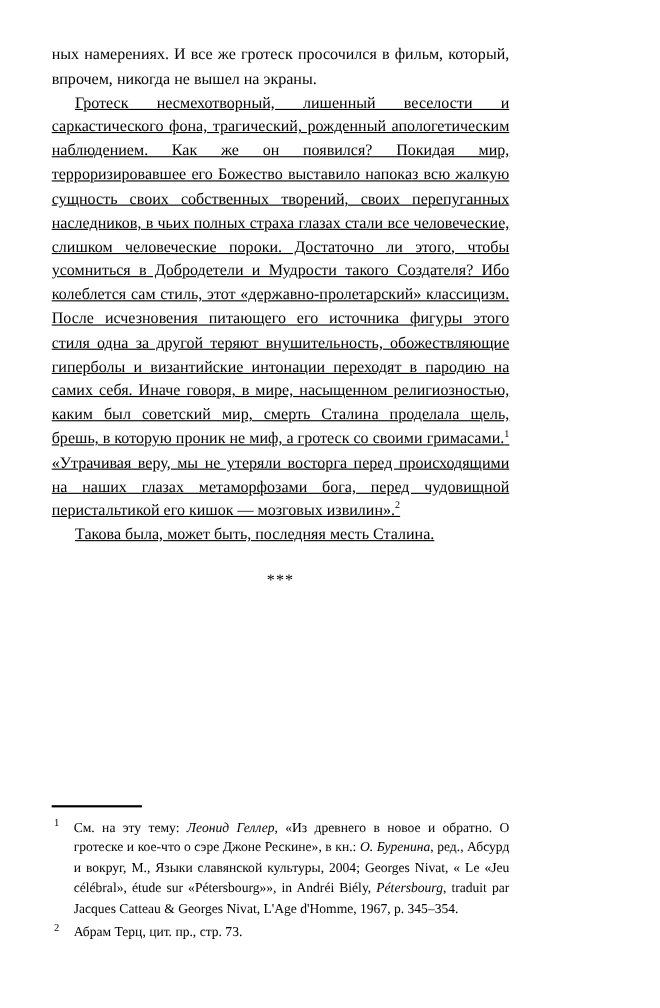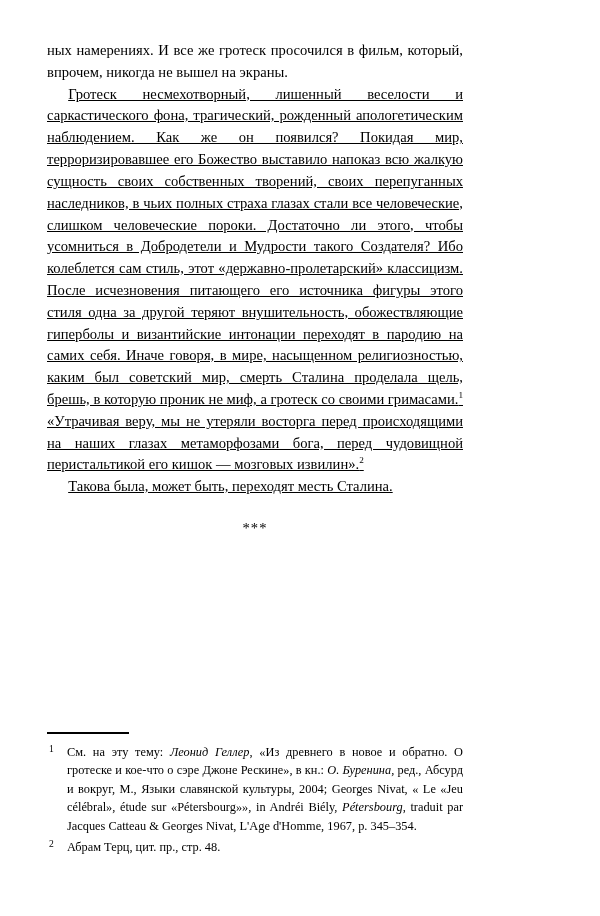--- a/index.html
+++ b/index.html
@@ -75,30 +75,30 @@
   i, .it { font-style: italic; }
 </style>
 </head>
 <body>
 
 <div class="page">
 
   <div class="body-text">
     <p class="para"><span>ных намерениях. И все же гротеск просочился в фильм, который, впрочем, никогда не вышел на экраны.</span></p>
     <p class="para p-indent"><span>Гротеск несмехотворный, лишенный веселости и саркастического фона, трагический, рожденный апологетическим наблюдением. Как же он появился? Покидая мир, терроризировавшее его Божество выставило напоказ всю жалкую сущность своих собственных творений, своих перепуганных наследников, в чьих полных страха глазах стали все человеческие, слишком человеческие пороки. Достаточно ли этого, чтобы усомниться в Добродетели и Мудрости такого Создателя? Ибо колеблется сам стиль, этот «державно-пролетарский» классицизм. После исчезновения питающего его источника фигуры этого стиля одна за другой теряют внушительность, обожествляющие гиперболы и византийские интонации переходят в пародию на самих себя. Иначе говоря, в мире, насыщенном религиозностью, каким был советский мир, смерть Сталина проделала щель, брешь, в которую проник не миф, а гротеск со своими гримасами.</span><sup>1</sup><span> «Утрачивая веру, мы не утеряли восторга перед происходящими на наших глазах метаморфозами бога, перед чудовищной перистальтикой его кишок — мозговых извилин».</span><sup>2</sup></p>
-    <p class="para p-indent"><span>Такова была, может быть, переходят месть Сталина.</span></p>
+    <p class="para p-indent"><span>Такова была, может быть, последняя месть Сталина.</span></p>
   </div>
 
   <div class="sep">***</div>
 
   <div class="footnotes">
     <div class="fn-rule"></div>
     <div class="fn">
       <span class="num">1</span>
       <span class="fn-body"><span>См. на эту тему: </span><i>Леонид Геллер</i><span>, «Из древнего в новое и обратно. О гротеске и кое-что о сэре Джоне Рескине», в кн.: </span><i>О. Буренина</i><span>, ред., Абсурд и вокруг, М., Языки славянской культуры, 2004; Georges Nivat, « Le «Jeu célébral», étude sur «Pétersbourg»», in Andréi Biély, </span><i>Pétersbourg</i><span>, traduit par Jacques Catteau &amp; Georges Nivat, L'Age d'Homme, 1967, p. 345–354.</span></span>
     </div>
     <div class="fn">
       <span class="num">2</span>
-      <span class="fn-body"><span>Абрам Терц, цит. пр., стр. 48.</span></span>
+      <span class="fn-body"><span>Абрам Терц, цит. пр., стр. 73.</span></span>
     </div>
   </div>
 
 </div>
 
 </body></html>

